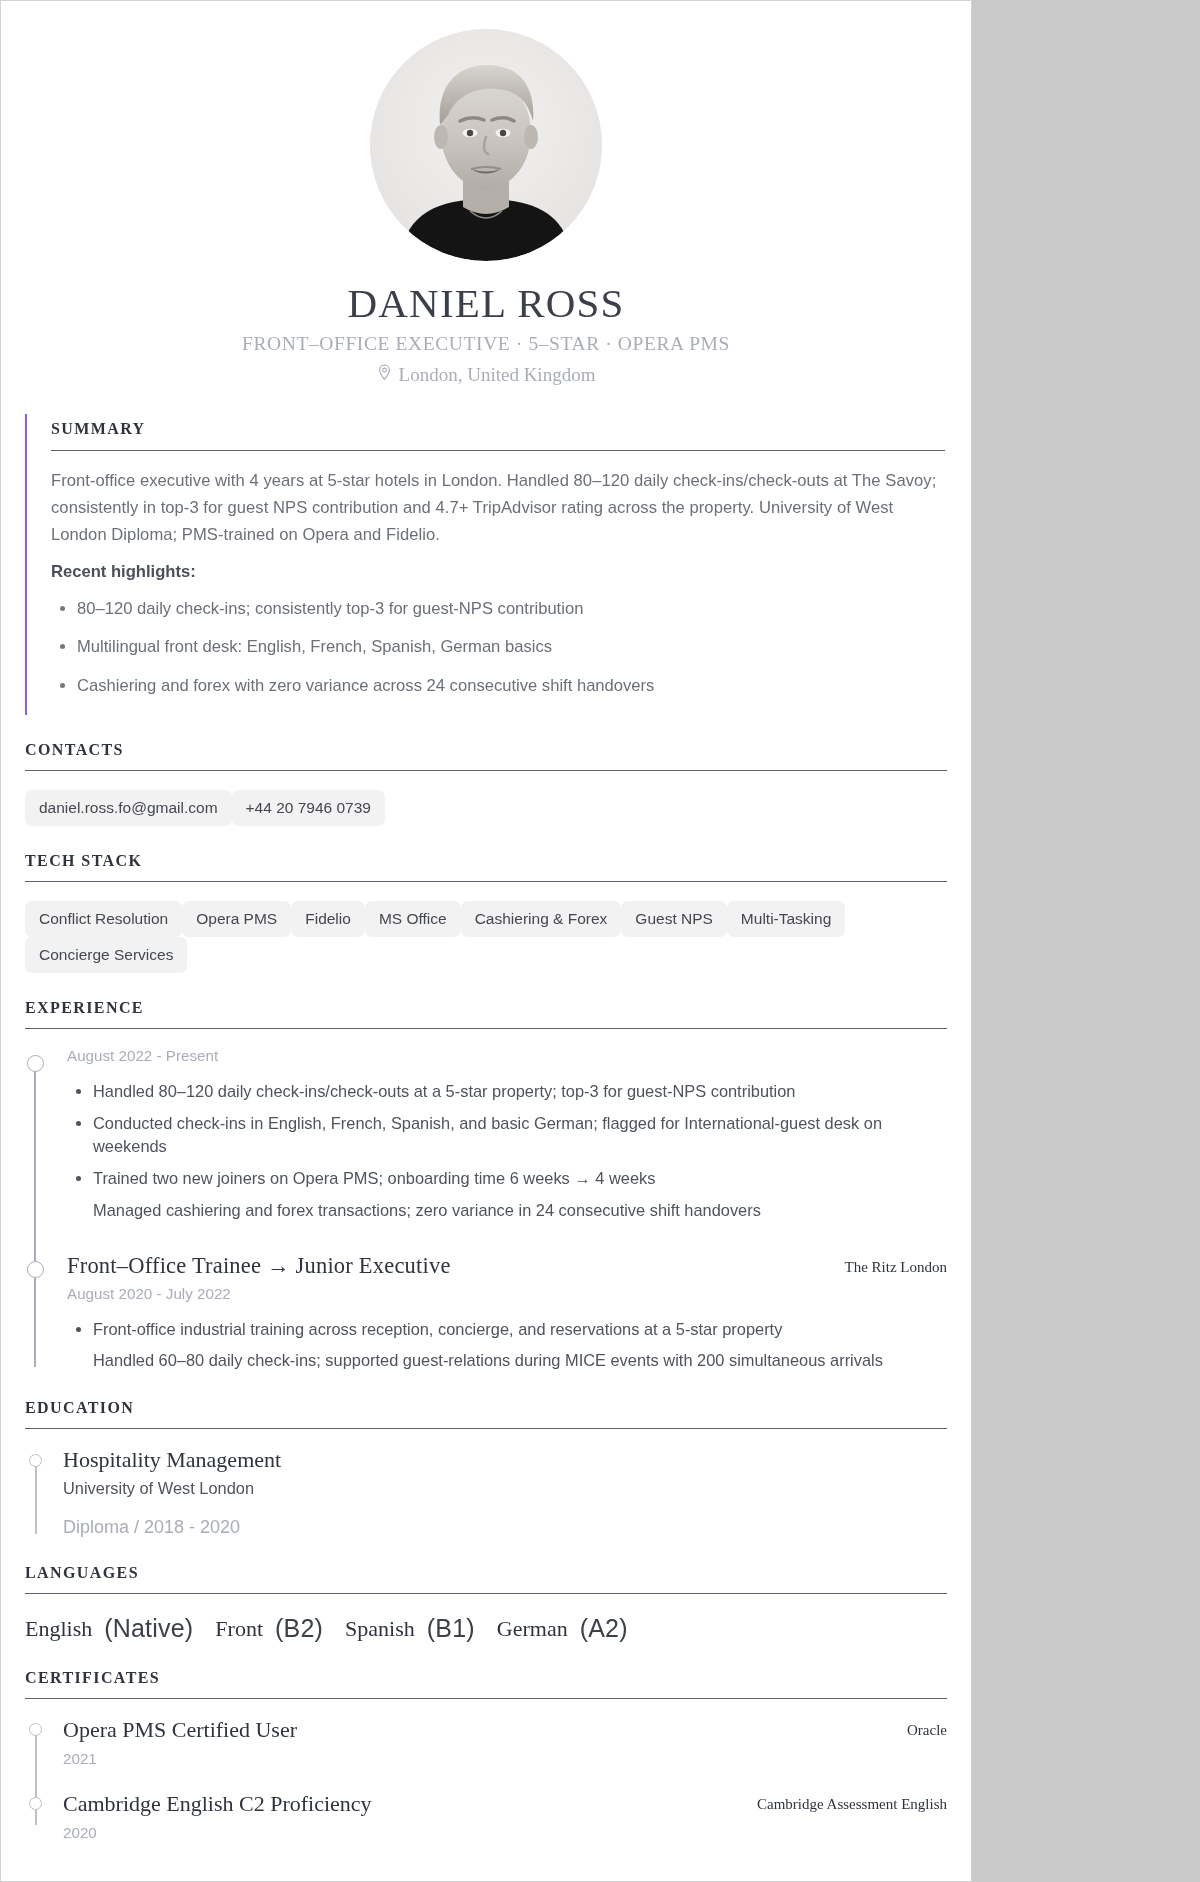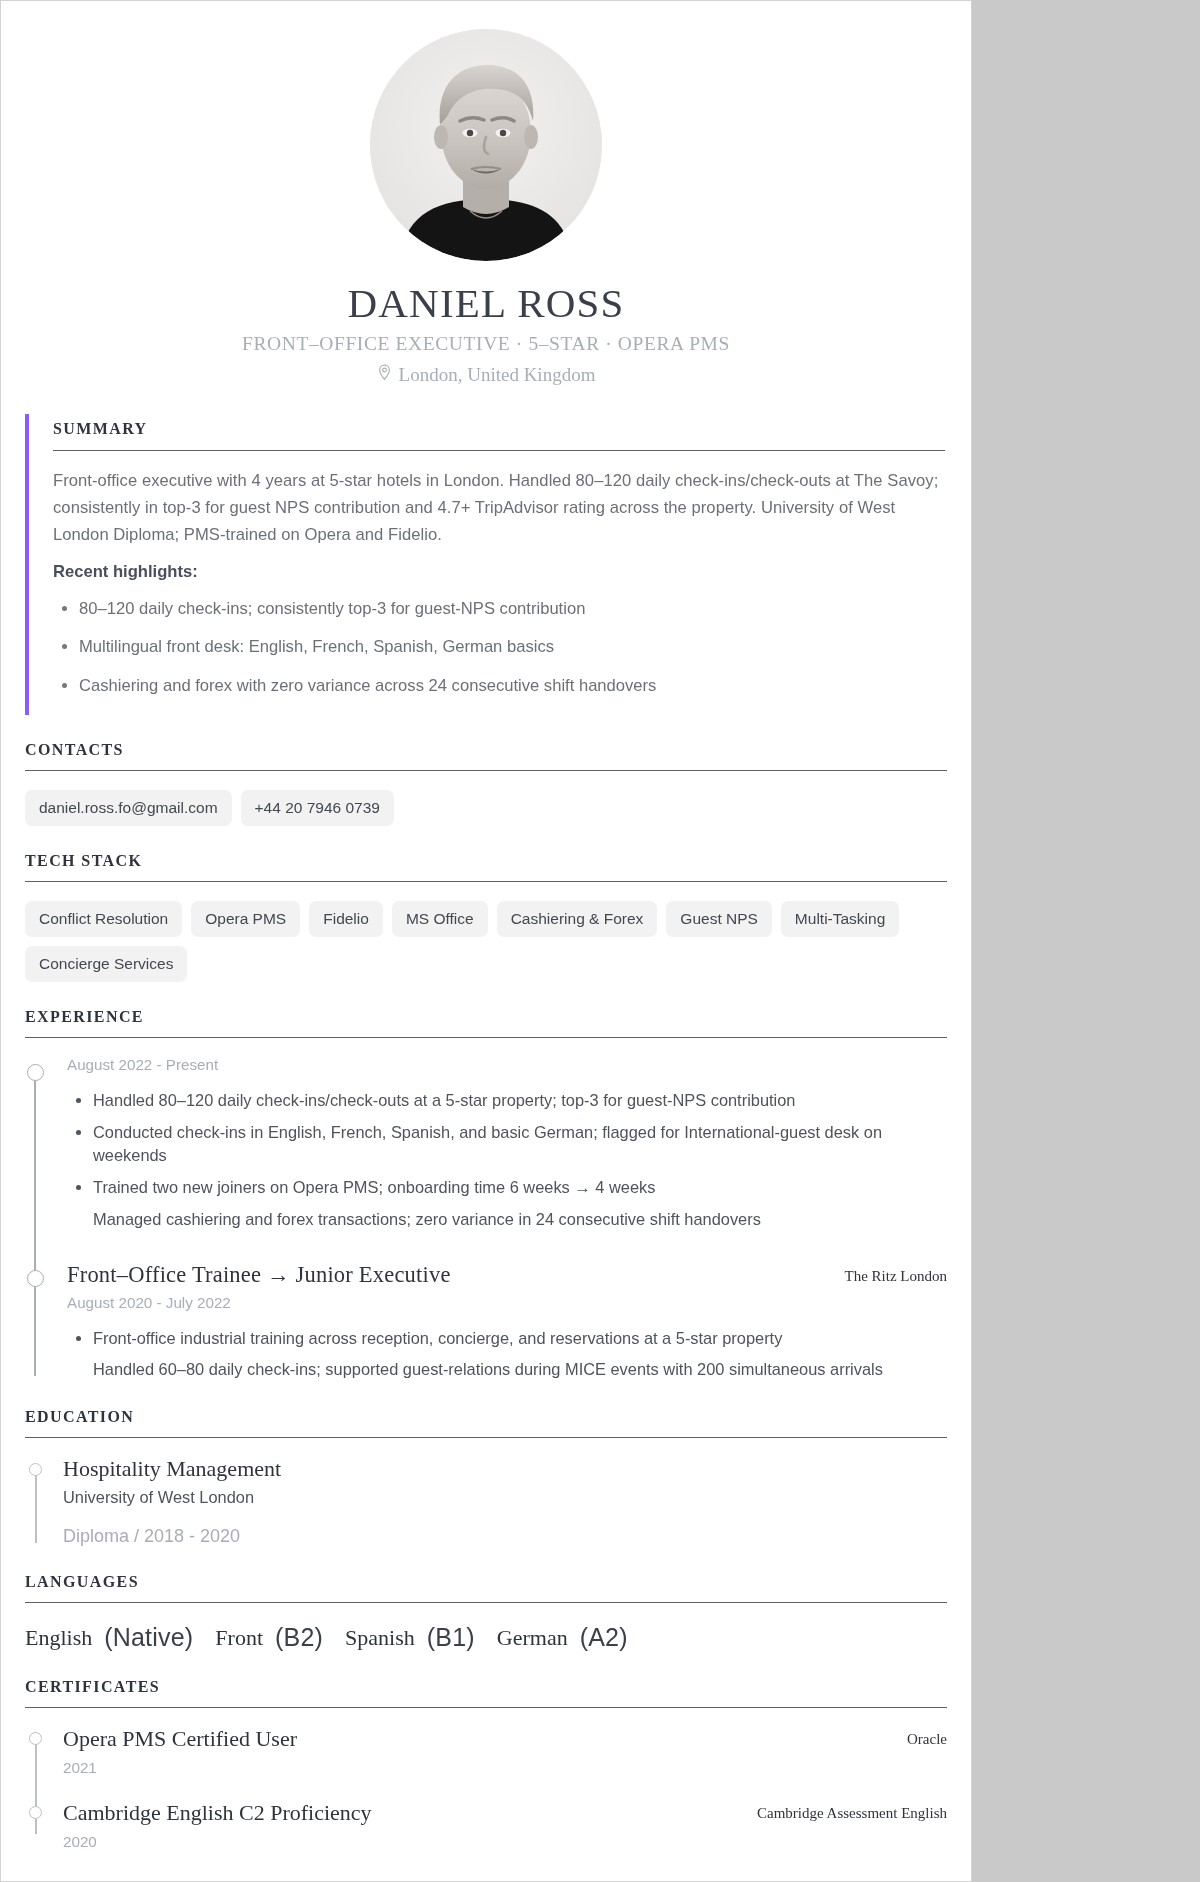--- a/index.html
+++ b/index.html
@@ -51,21 +51,21 @@
     color:#a9adb8;
     margin-top:9px;
     display:flex;justify-content:center;gap:7px;
   }
   .pin{display:inline-block;width:15px;height:17px;}
   .pin svg{display:block}
 
   
   .summary{
     margin-top:28px;
-    border-left:4px solid #8b5cf6;
+    border-left:2px solid #8b5cf6;
     padding:6px 0 16px 24px;
   }
   .sec-title{
     font-family:"Liberation Serif", serif;
     font-size:16px;
     letter-spacing:1.4px;
     color:#2f333d;
     text-transform:uppercase;
     font-weight:700;
   }
@@ -105,21 +105,21 @@
     position:absolute;left:-17px;top:10px;
     width:5px;height:5px;border-radius:50%;
     background:#75797f;
   }
 
   
   .section{margin-top:26px;}
   .section > .sec-rule{margin-top:11px;}
 
   
-  .chips{display:flex;flex-wrap:wrap;gap:9px;margin-top:19px;}
+  .chips{display:flex;flex-wrap:wrap;margin-top:19px;}
   .chip{
     background:#f2f2f3;
     border-radius:7px;
     padding:9px 14px;
     font-size:15.5px;
     color:#43474f;
     white-space:nowrap;
   }
 
   

